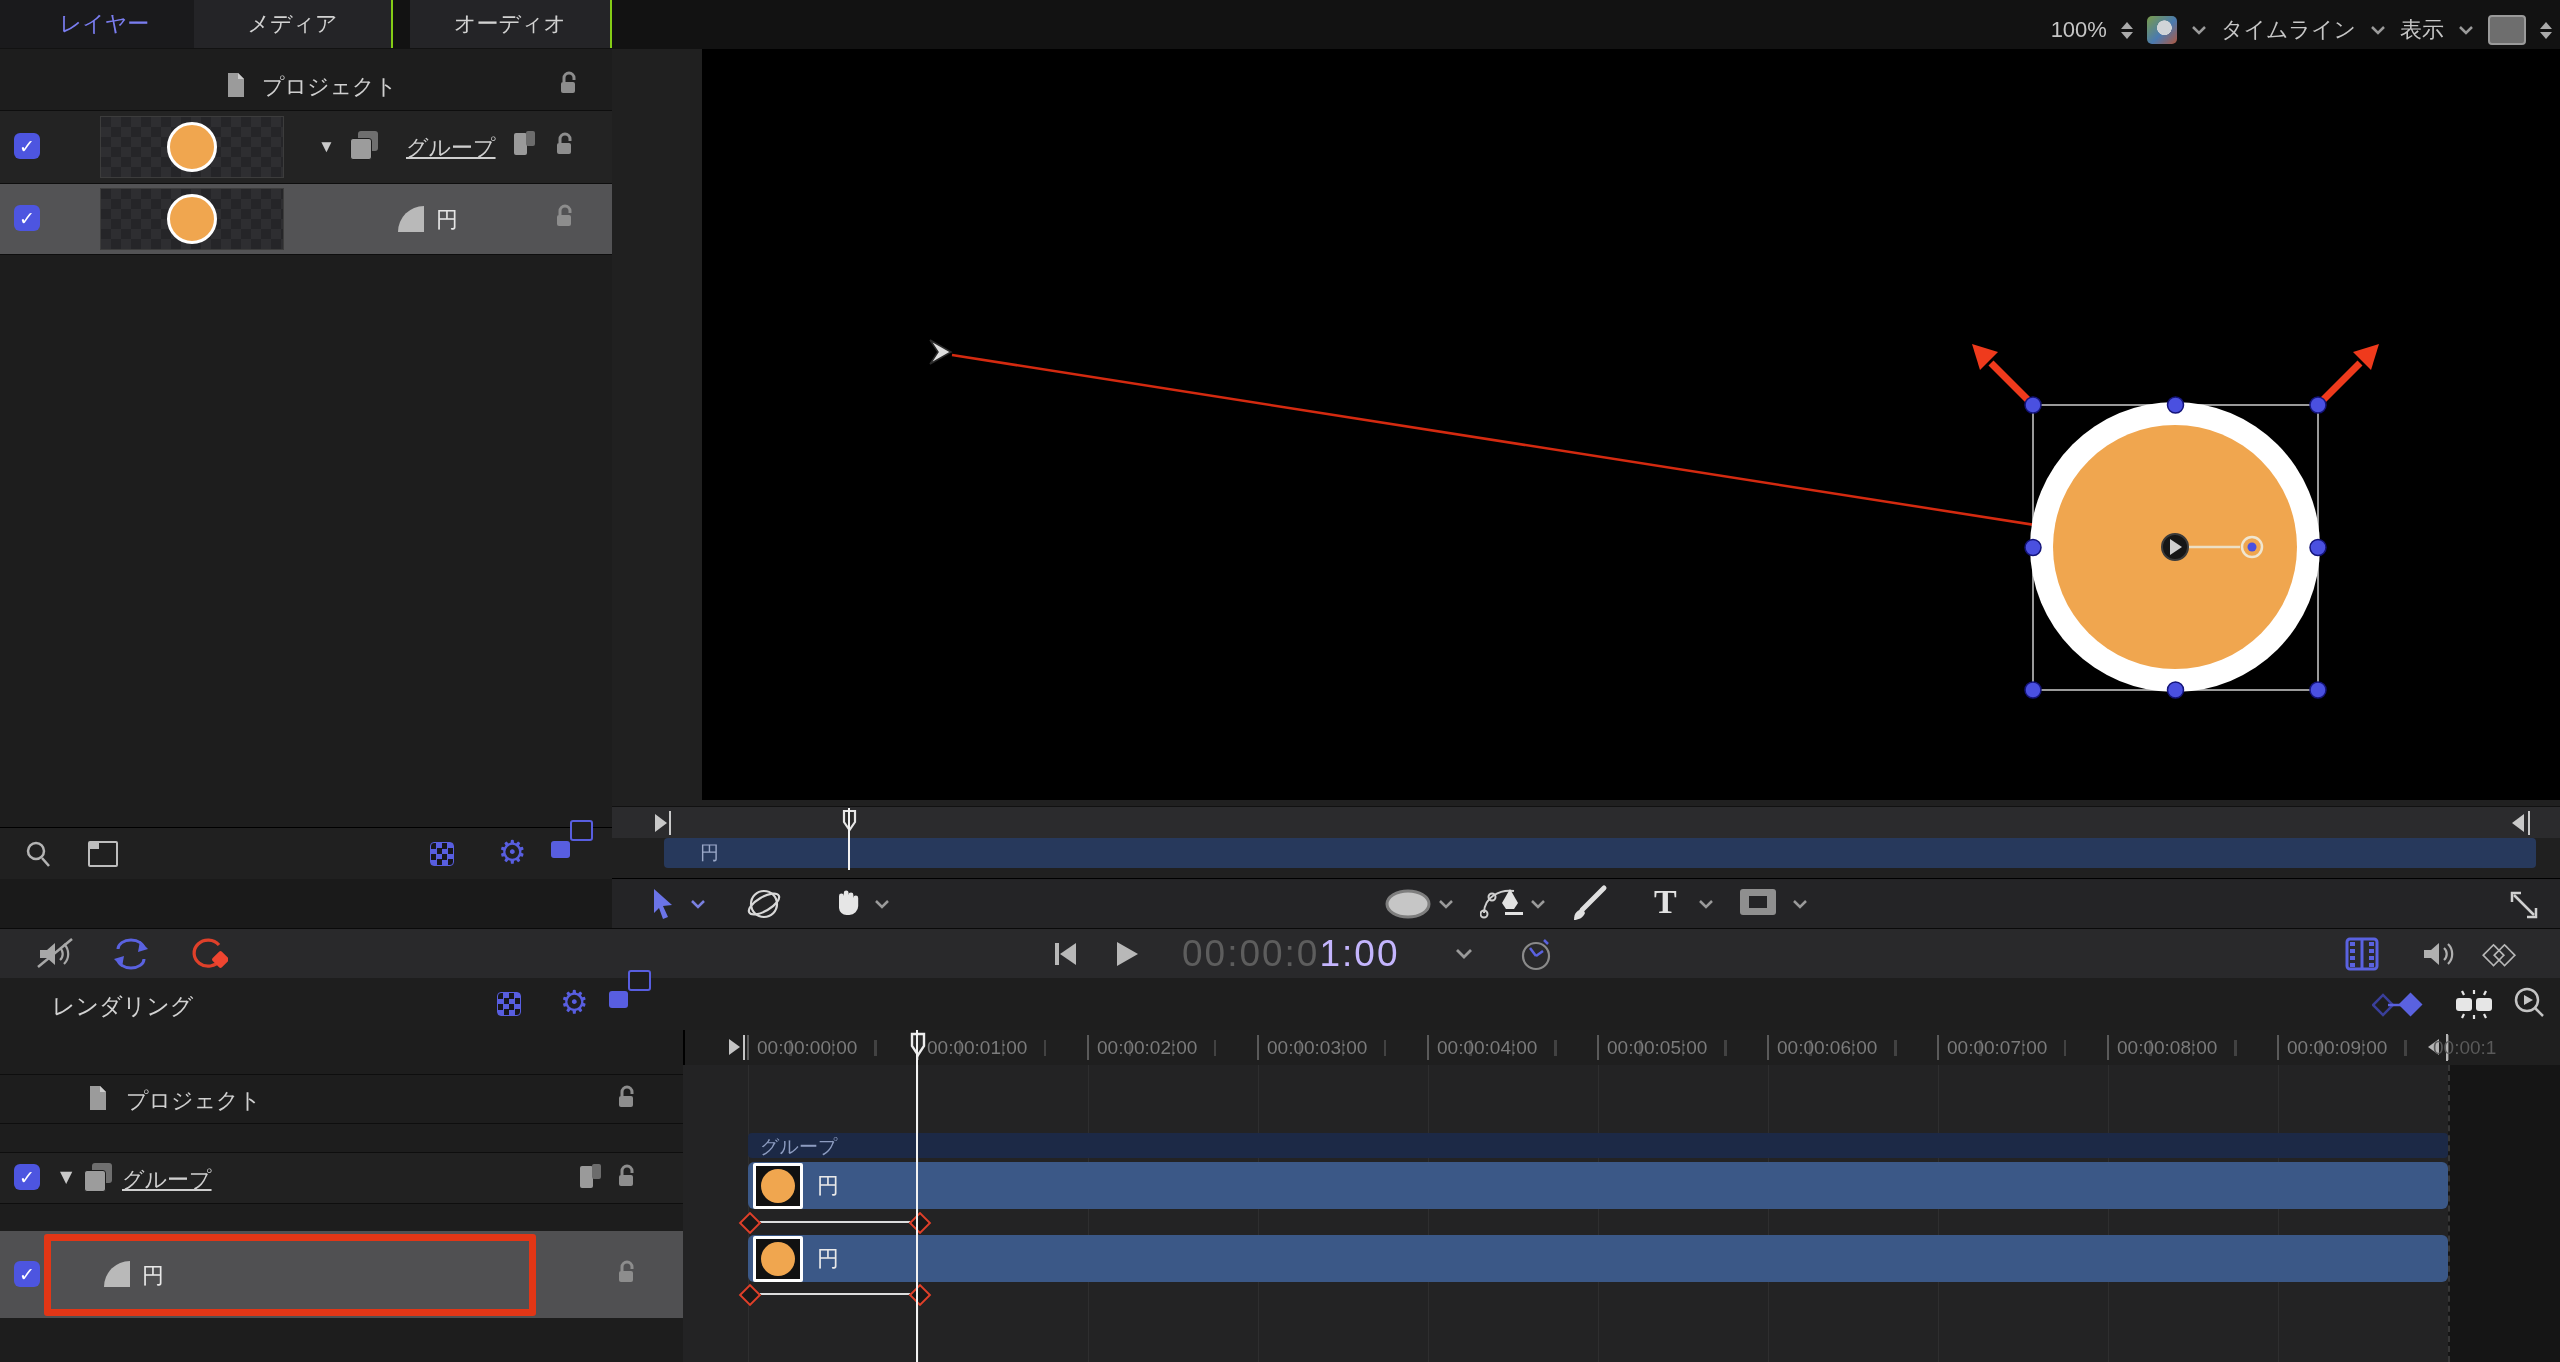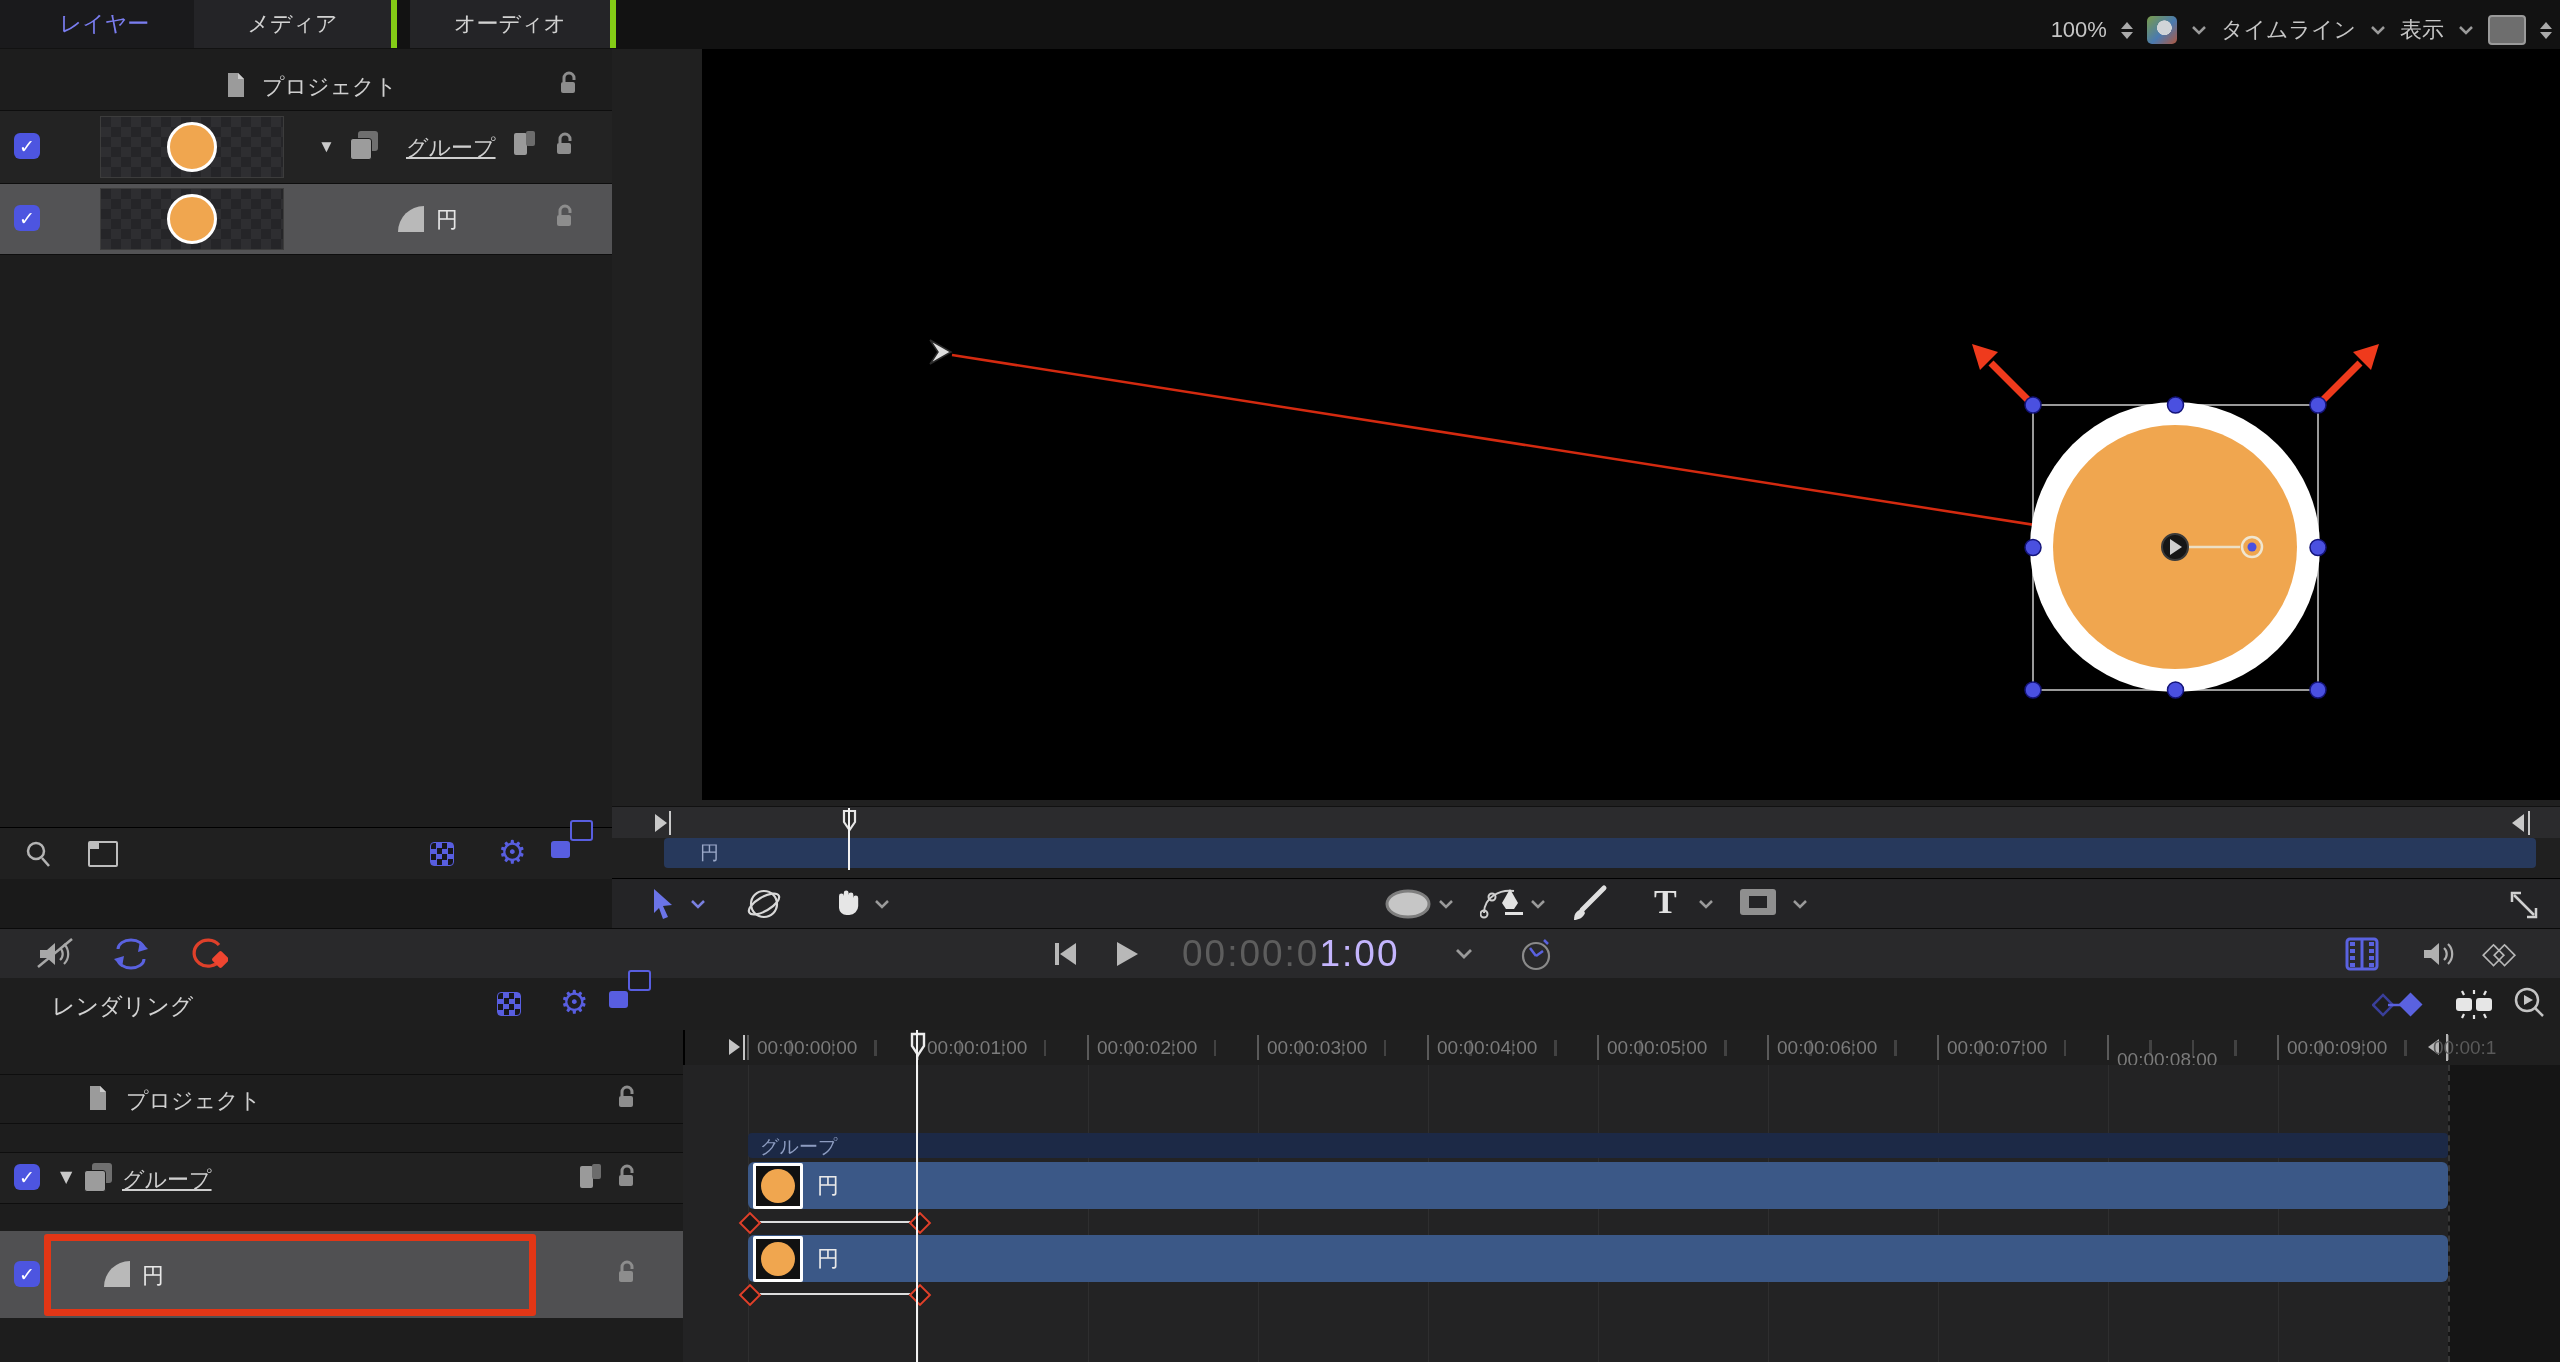--- a/index.html
+++ b/index.html
@@ -3,21 +3,21 @@
 <meta charset="utf-8">
 <style>
   html,body{margin:0;padding:0;background:#1a1a1a;width:2560px;height:1362px;overflow:hidden;
     font-family:"Liberation Sans","DejaVu Sans",sans-serif;-webkit-font-smoothing:antialiased;}
   .abs{position:absolute;}
   .glyph{font-family:"DejaVu Sans",sans-serif;}
   .row-label{color:#cfcfcf;font-size:22px;}
   .chev svg{display:block;}
   
   #topbar{left:0;top:0;width:2560px;height:49px;background:#121212;border-bottom:1px solid #000;}
-  .tab{top:0;height:48px;display:flex;align-items:center;justify-content:center;font-size:22px;color:#d2d2d2;background:#242427;border-right:6px solid #84cc16;}
+  .tab{top:0;height:48px;display:flex;align-items:center;justify-content:center;font-size:22px;color:#d2d2d2;background:#242427;border-right:2px solid #84cc16;}
   .tab.active{background:#1a1a1c;color:#7a7df0;}
   #viewctl{right:8px;top:0;height:60px;display:flex;align-items:center;gap:14px;color:#c6c6c6;font-size:22px;}
   .stepper{display:flex;flex-direction:column;gap:3px;align-items:center;}
   .stepper i{width:0;height:0;border-left:6px solid transparent;border-right:6px solid transparent;display:block;}
   .stepper .up{border-bottom:7px solid #aaa;}
   .stepper .dn{border-top:7px solid #aaa;}
   
   #layers{left:0;top:49px;width:612px;height:829px;background:#1d1d1d;border-right:2px solid #000;}
   .lrow{left:0;width:612px;border-bottom:1px solid #0e0e0e;}
   .checkbox{width:26px;height:26px;background:#4d55e0;border-radius:6px;color:#fff;font-size:19px;display:flex;align-items:center;justify-content:center;}
@@ -398,21 +398,21 @@
   <div class="abs" style="left:64px;top:10px;width:1702px;height:16px;background:repeating-linear-gradient(90deg, #424242 0 2px, rgba(0,0,0,0) 2px 42.5px);"></div>
   <div class="abs" style="left:64px;top:5px;width:1702px;height:25px;background:repeating-linear-gradient(90deg, #5a5a5a 0 2px, rgba(0,0,0,0) 2px 170px);"></div>
   <span class="abs rlabel" style="left:74px;">00:00:00:00</span>
   <span class="abs rlabel" style="left:244px;">00:00:01:00</span>
   <span class="abs rlabel" style="left:414px;">00:00:02:00</span>
   <span class="abs rlabel" style="left:584px;">00:00:03:00</span>
   <span class="abs rlabel" style="left:754px;">00:00:04:00</span>
   <span class="abs rlabel" style="left:924px;">00:00:05:00</span>
   <span class="abs rlabel" style="left:1094px;">00:00:06:00</span>
   <span class="abs rlabel" style="left:1264px;">00:00:07:00</span>
-  <span class="abs rlabel" style="left:1434px;margin-top:12px;">00:00:08:00</span>
+  <span class="abs rlabel" style="left:1434px;">00:00:08:00</span>
   <span class="abs rlabel" style="left:1604px;">00:00:09:00</span>
   <span class="abs" style="left:1745px;top:9px;width:0;height:0;border-top:8px solid transparent;border-bottom:8px solid transparent;border-right:11px solid #b4b4b4;"></span>
   <span class="abs" style="left:1763px;top:4px;width:2px;height:27px;background:#b4b4b4;"></span>
   <span class="abs rlabel" style="left:1750px;color:#595959;">00:00:1</span>
   <svg class="abs" style="left:226px;top:2px;" width="19" height="26">
       <path d="M3 2 h12 v12 l-6 9 l-6 -9 z" fill="#2a2a2a" stroke="#ededed" stroke-width="2.4"></path>
     </svg>
 </div>
 
 <div class="abs" id="tlpanel">

